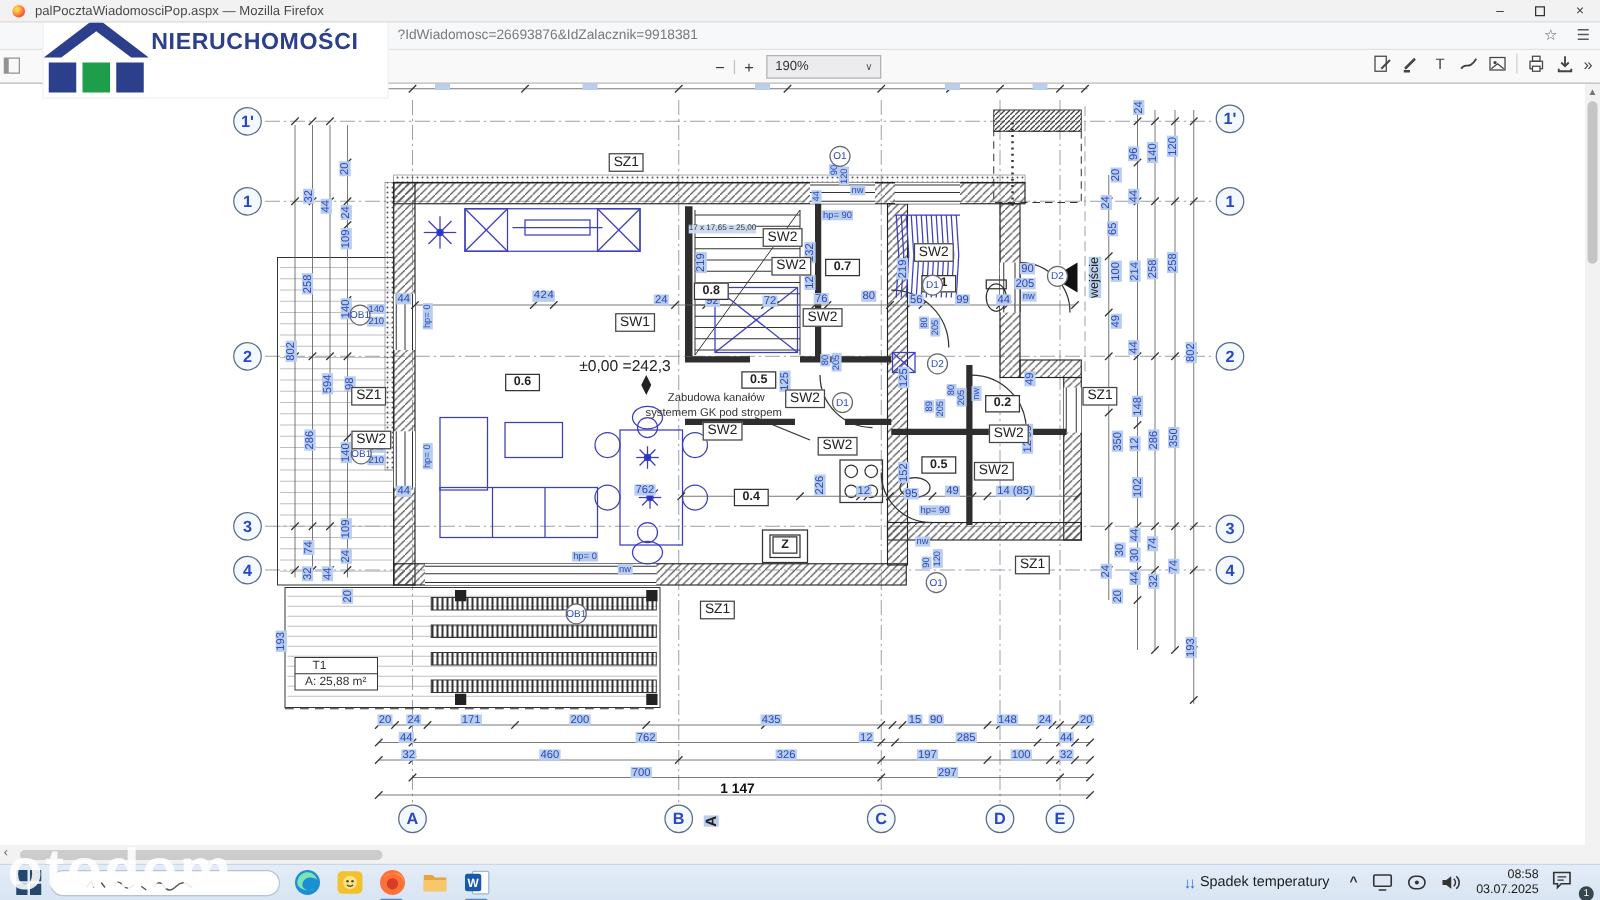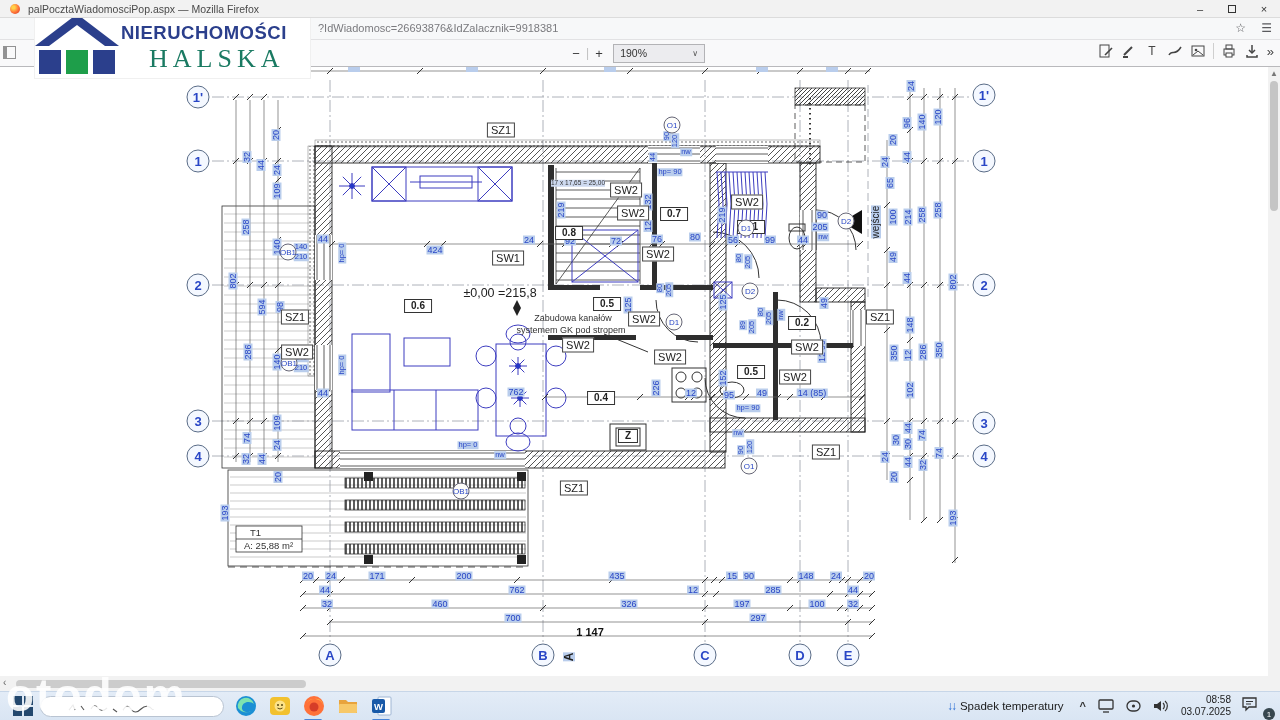--- a/index.html
+++ b/index.html
@@ -647,21 +647,21 @@
       <span class="pl dr" style="left: 922px; top: 435px;">74</span>
       <span class="pl dr" style="left: 896px; top: 440px;">30</span>
       <span class="pl dr" style="left: 908px; top: 444px;">30</span>
       <span class="pl dr" style="left: 885px; top: 457px;">24</span>
       <span class="pl dr" style="left: 939px; top: 453px;">74</span>
       <span class="pl dr" style="left: 908px; top: 462px;">44</span>
       <span class="pl dr" style="left: 923px; top: 465px;">32</span>
       <span class="pl dr" style="left: 894px; top: 477px;">20</span>
       <span class="pl dr" style="left: 953px; top: 518px;">193</span>
       <span class="pl d" style="left: 323px; top: 239px;">44</span>
-      <span class="pl d" style="left: 435px; top: 250px;">424</span>
+      <span class="pl d" style="left: 435px; top: 237px; font-family: Liberation Mono, monospace;">424</span>
       <span class="pl d" style="left: 529px; top: 240px;">24</span>
       <span class="pl d" style="left: 323px; top: 393px;">44</span>
       <span class="pl d" style="left: 570px; top: 241px;">92</span>
       <span class="pl d" style="left: 616px; top: 241px;">72</span>
       <span class="pl d" style="left: 657px; top: 239px;">76</span>
       <span class="pl d" style="left: 695px; top: 237px;">80</span>
       <span class="pl dr" style="left: 648px; top: 202px;">132</span>
       <span class="pl dr" style="left: 648px; top: 226px;">12</span>
       <span class="pl dr" style="left: 561px; top: 210px;">219</span>
       <span class="pl d" style="left: 733px; top: 240px;">56</span>
@@ -733,21 +733,21 @@
       <span class="pl r" style="left: 674px; top: 214px;">0.7</span>
       <span class="pl r" style="left: 569px; top: 233px;">0.8</span>
       <span class="pl r" style="left: 628px; top: 436px;">Z</span>
       <span class="pl c" style="left: 672px; top: 125px;">O1</span>
       <span class="pl c" style="left: 749px; top: 466px;">O1</span>
       <span class="pl c" style="left: 746px; top: 228px;">D1</span>
       <span class="pl c" style="left: 674px; top: 322px;">D1</span>
       <span class="pl c" style="left: 846px; top: 221px;">D2</span>
       <span class="pl c" style="left: 750px; top: 291px;">D2</span>
       <span class="pl c" style="left: 461px; top: 491px;">OB1</span>
-      <span class="pl nb" style="left: 500px; top: 293px;">±0,00 =215,8</span>
+      <span class="pl nb" style="left: 500px; top: 293px;">±0,00 =242,3</span>
       <span class="pl n" style="left: 573px; top: 318px;">Zabudowa kanałów</span>
       <span class="pl n" style="left: 571px; top: 330px;">systemem GK pod stropem</span>
       <span class="pl wej" style="left: 876px; top: 222px;">wejście</span>
       <span class="pl tb" style="left: 250px; top: 533px; transform: translate(0px, -50%);">T1</span>
       <span class="pl tb" style="left: 244px; top: 546px; transform: translate(0px, -50%);">A: 25,88 m²</span>
     </div>
 </div>
 
 <div id="titlebar">
   <div id="ff-dot"></div>
@@ -813,21 +813,20 @@
 </div>
 
 <div id="logo-box">
   <svg width="84" height="68" viewBox="0 0 84 68">
     <polygon points="0,36 42,4 84,36 70,36 42,15 14,36" fill="#2b3f8c"></polygon>
     <rect x="4" y="40" width="22" height="24" fill="#2b3f8c"></rect>
     <rect x="31" y="40" width="22" height="24" fill="#1e9e4a"></rect>
     <rect x="58" y="40" width="22" height="24" fill="#2b3f8c"></rect>
   </svg>
   <div id="logo-l1">NIERUCHOMOŚCI</div>
-  <div id="logo-l2">HALSKA</div>
 </div>
 
 <div id="vscroll">
   <div class="arr">▲</div>
   <div id="vthumb"></div>
 </div>
 <div id="hscroll">
   <div class="arr">‹</div>
   <div id="hthumb"></div>
 </div>

